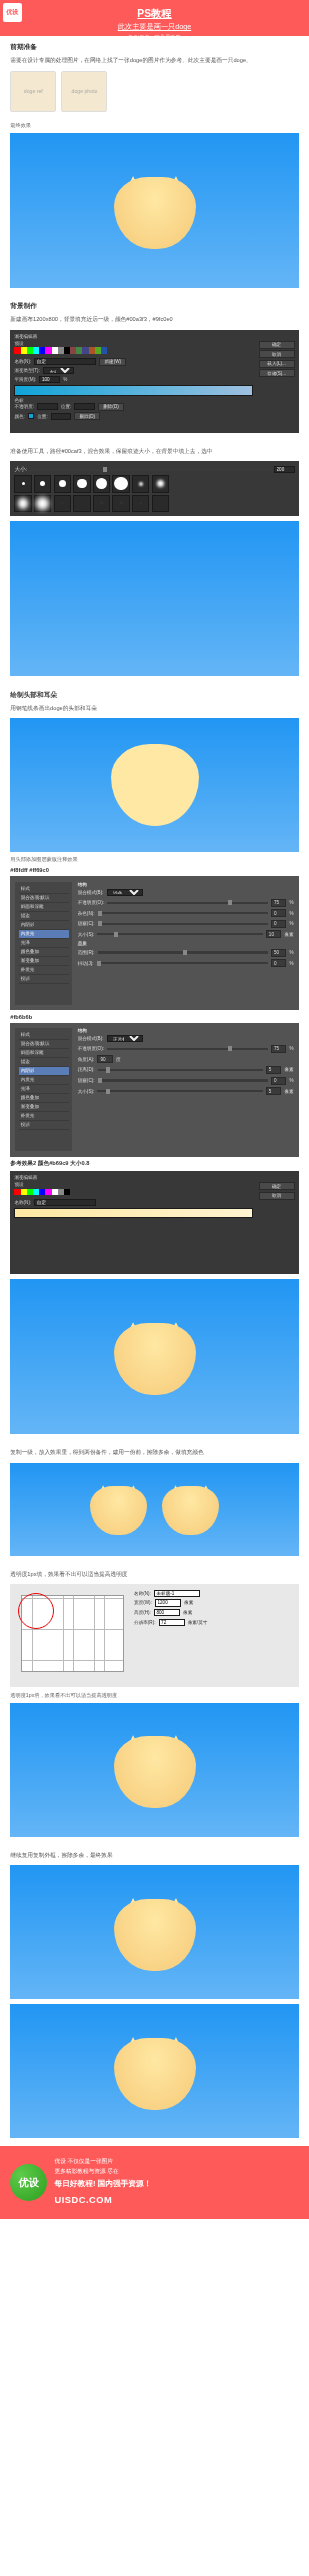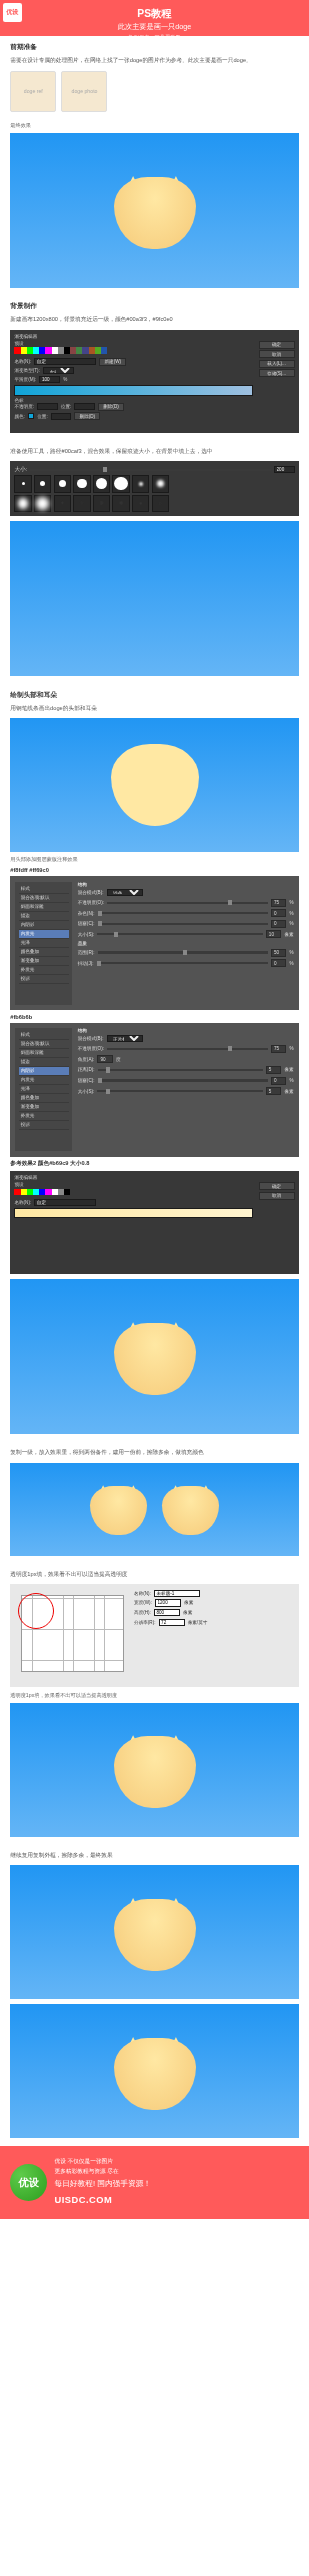--- a/index.html
+++ b/index.html
@@ -1,17 +1,17 @@
 <!DOCTYPE html>
 <html style="font-size:8.2px"><head>
 <meta charset="utf-8">
 <style>
 * { margin: 0; padding: 0; box-sizing: border-box; }
 body { width: 309px; font-family: "Microsoft YaHei", sans-serif; font-size: 5.7px; color: #333; background: #fff; }
-.header { height: 36px; background: #ff5a5a; color: #fff; position: relative; padding: 7.2px 10.3px; }
+.header { height: 36px; background: #ff5a5a; color: #fff; position: relative; padding: 7.2px 10.3px; text-decoration: underline; }
 .logo { position: absolute; left: 3.1px; top: 3.1px; width: 18.5px; height: 18.5px; background: #fff; border-radius: 2.1px; display: flex; align-items: center; justify-content: center; color: #ff5a5a; font-weight: bold; font-size: 6.2px; }
 .header h1 { font-size: 10.3px; font-weight: bold; text-align: center; }
 .header h2 { font-size: 7.2px; font-weight: normal; text-align: center; margin-top: 1px; }
 .header .meta { font-size: 5.2px; text-align: center; margin-top: 2.1px; opacity: 0.9; }
 .section { padding: 7.2px 10.3px; }
 .sec-title { font-size: 6.7px; font-weight: bold; margin-bottom: 4.1px; }
 .sec-text { font-size: 5.7px; line-height: 1.6; color: #555; margin-bottom: 5.2px; }
 .img-placeholder { background: #f0f0f0; border: 0.5px solid #ddd; display: flex; align-items: center; justify-content: center; color: #aaa; font-size: 5.2px; text-align: center; }
 .doge-refs { display: flex; gap: 5.2px; margin-bottom: 10.3px; }
 .doge-ref { width: 46px; height: 41px; background: #f5e8d0; border-radius: 2.1px; }
@@ -50,21 +50,21 @@
 .mini-doge .doge-body { width: 57px; height: 49px; border-radius: 25px 25px 28px 28px / 20.6px 20.6px 32px 32px; }
 .mini-doge .doge-ear-l, .mini-doge .doge-ear-r { width: 14.4px; height: 14.4px; top: 2.1px; }
 .mini-doge .doge-ear-l { left: 6.2px; }
 .mini-doge .doge-ear-r { right: 6.2px; }
 .grid-panel { background: #e8e8e8; padding: 5.2px; position: relative; height: 103px; }
 .grid-box { background: #fff; border: 0.5px solid #999; width: 103px; height: 77px; background-image: repeating-linear-gradient(0deg, #bbb, #bbb 0.5px, transparent 0.5px, transparent 10.3px), repeating-linear-gradient(90deg, #bbb, #bbb 0.5px, transparent 0.5px, transparent 10.3px); margin: 5.2px; }
 .red-circle { position: absolute; width: 36px; height: 36px; border: 1.5px solid #e00; border-radius: 50%; top: 8.2px; left: 8.2px; }
 .footer { background: #ff5a5a; color: #fff; padding: 10.3px; display: flex; gap: 7.2px; align-items: center; }
 .footer-logo { width: 37px; height: 37px; border-radius: 50%; background: radial-gradient(circle at 30% 30%, #5ecb4a, #2e9e1f); display: flex; align-items: center; justify-content: center; font-size: 10.3px; font-weight: bold; position: relative; }
 .footer-text { font-size: 5.7px; line-height: 1.8; }
-.footer-text .big { font-size: 7.7px; font-weight: normal; }
+.footer-text .big { font-size: 7.7px; font-weight: bold; }
 .footer-text .url { font-size: 9.3px; font-weight: bold; letter-spacing: 0.5px; margin-top: 2.1px; }
 </style>
 </head>
 <body>
 
 <div class="header">
   <div class="logo">优设</div>
   <h1>PS教程</h1>
   <h2>此次主要是画一只doge</h2>
   <div class="meta">教程作者：凹凸蛋饼果</div>

